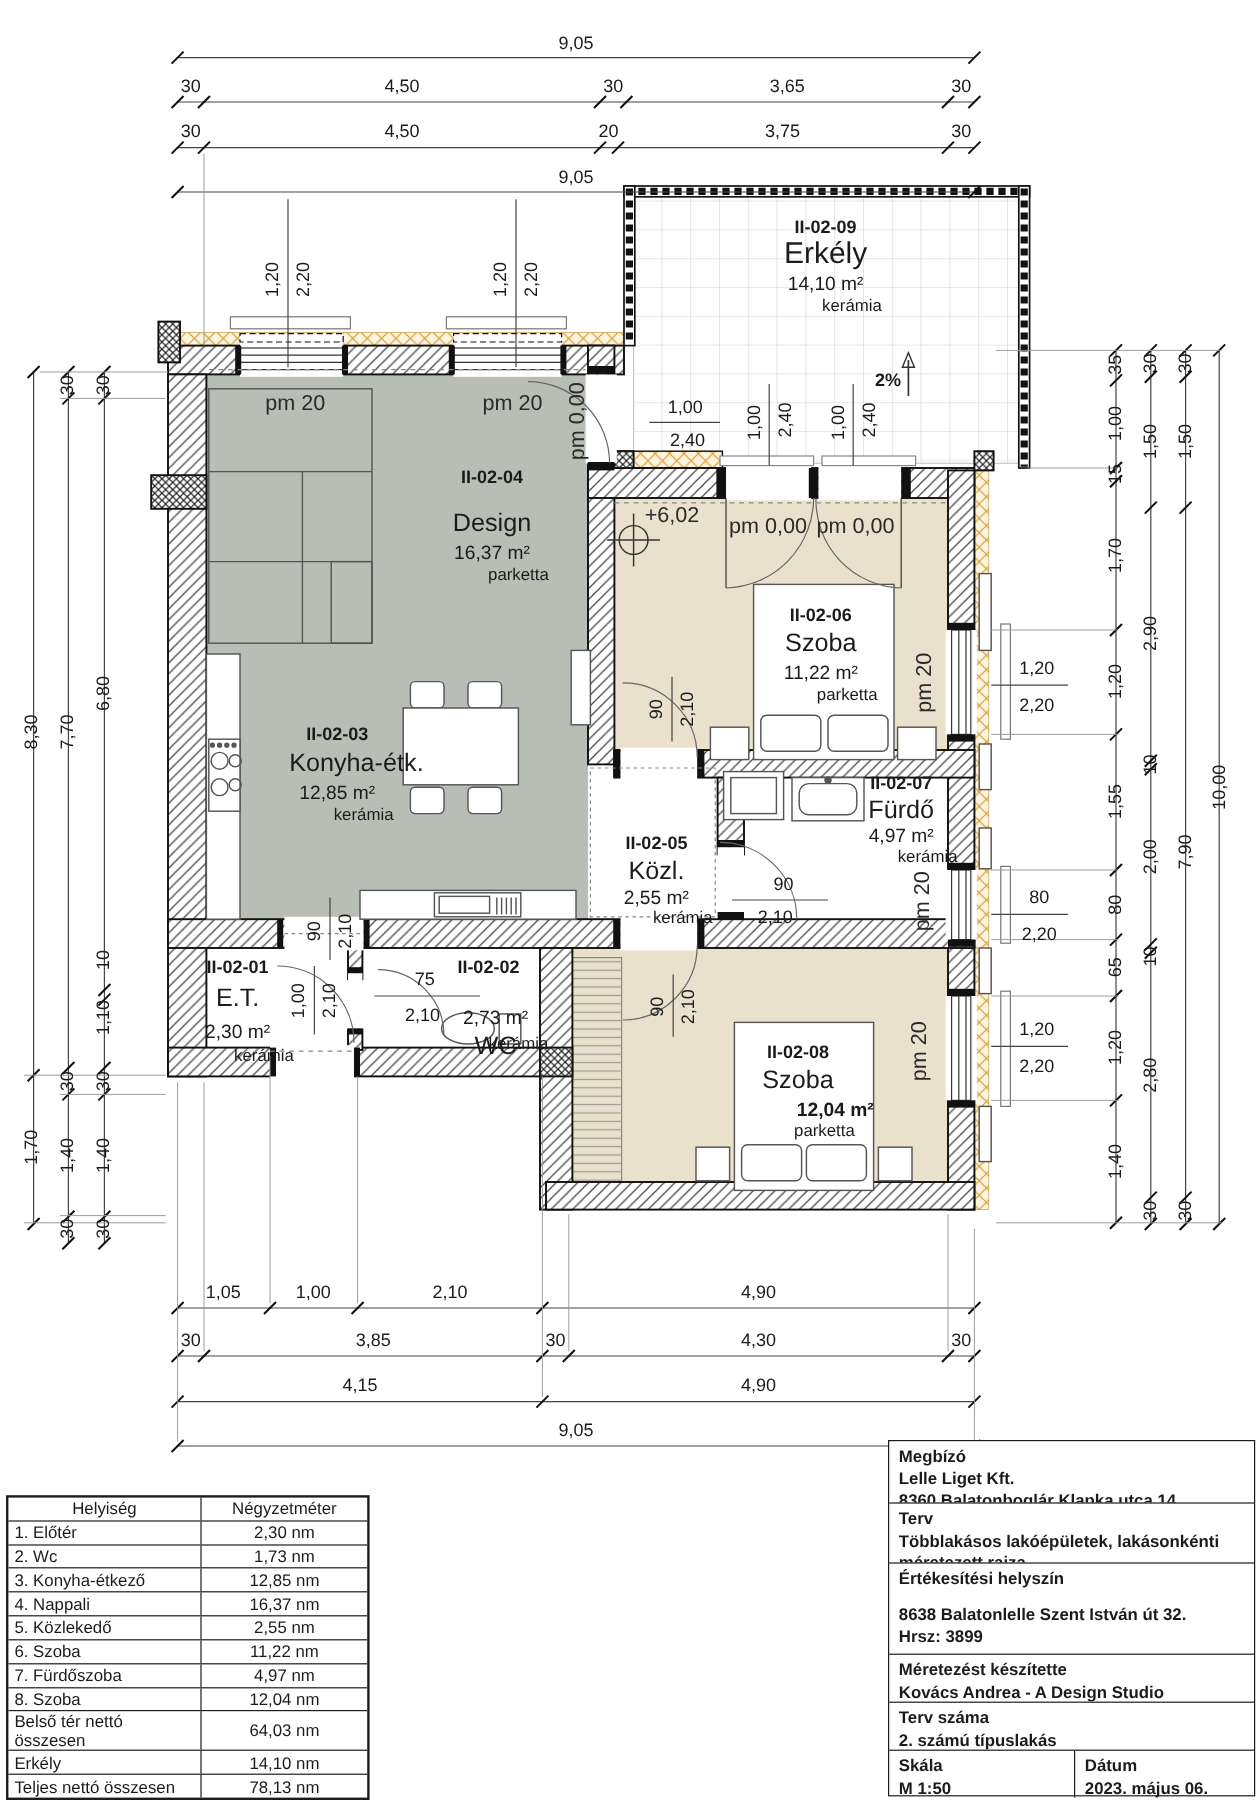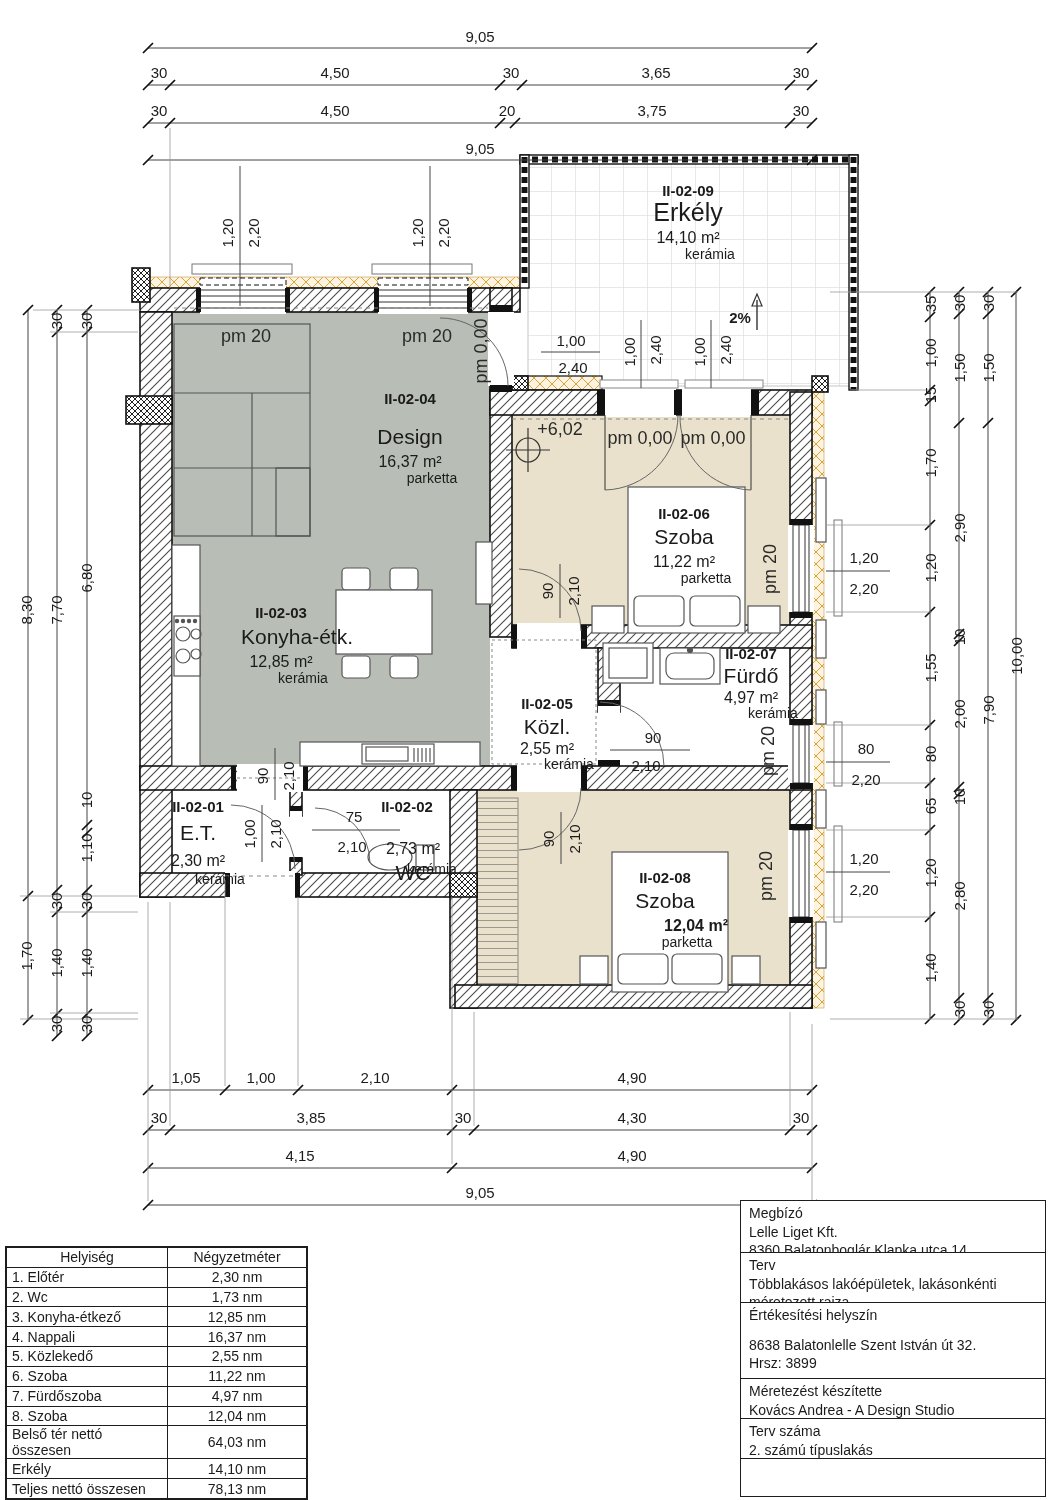--- a/index.html
+++ b/index.html
@@ -18,22 +18,22 @@
   .tick{stroke:#111;stroke-width:1.7;}
   .wit{stroke:#999;stroke-width:0.8;}
   #area-table{position:absolute;left:5px;top:1246px;width:299px;height:250px;border:2px solid #1d1d1d;background:#fff;display:flex;flex-direction:column;font-size:14px;color:#1b1b1b;}
   .t-row{flex:1;display:flex;border-top:1.5px solid #1d1d1d;align-items:stretch;}
   .t-row:first-child{border-top:none;}
   .t-name{width:150px;border-right:1.5px solid #1d1d1d;display:flex;align-items:center;padding:0 5px;}
   .t-val{flex:1;display:flex;align-items:center;justify-content:center;}
   .t-head .t-name,.t-head .t-val{justify-content:center;}
   #title-block{position:absolute;left:740px;top:1200px;width:306px;height:297px;border:1.5px solid #1d1d1d;background:#fff;font-size:14px;color:#1b1b1b;box-sizing:border-box;}
   .tb-sec{border-bottom:1.5px solid #1d1d1d;padding:4px 8px 2px 8px;box-sizing:border-box;overflow:hidden;}
-  .tb-lab{display:block;margin-bottom:3px;}
-  .tb-line{display:block;line-height:1.25;}
+  .tb-lab{display:block;margin-bottom:3px;font-weight:bold;}
+  .tb-line{display:block;line-height:1.25;font-weight:bold;}
   .tb-last{display:flex;height:39px;}
   .tb-cell{padding:4px 8px 2px 8px;box-sizing:border-box;}
   .tb-cell.first{width:155px;border-right:1.5px solid #1d1d1d;}
 </style>
 </head>
 <body>
 
 <div id="page">
 
 <svg id="scene" width="1050" height="1500" viewBox="0 0 1050 1500">
@@ -637,15 +637,25 @@
     <span class="tb-line">Hrsz: 3899</span>
   </div>
   <div class="tb-sec" style="height:40px">
     <span class="tb-lab">Méretezést készítette</span>
     <span class="tb-line">Kovács Andrea - A Design Studio</span>
   </div>
   <div class="tb-sec" style="height:40px">
     <span class="tb-lab">Terv száma</span>
     <span class="tb-line">2. számú típuslakás</span>
   </div>
+  <div class="tb-last">
+    <div class="tb-cell first">
+      <span class="tb-lab">Skála</span>
+      <span class="tb-line">M 1:50</span>
+    </div>
+    <div class="tb-cell">
+      <span class="tb-lab">Dátum</span>
+      <span class="tb-line">2023. május 06.</span>
+    </div>
+  </div>
 </div>
 
 </div>
 
 </body></html>

